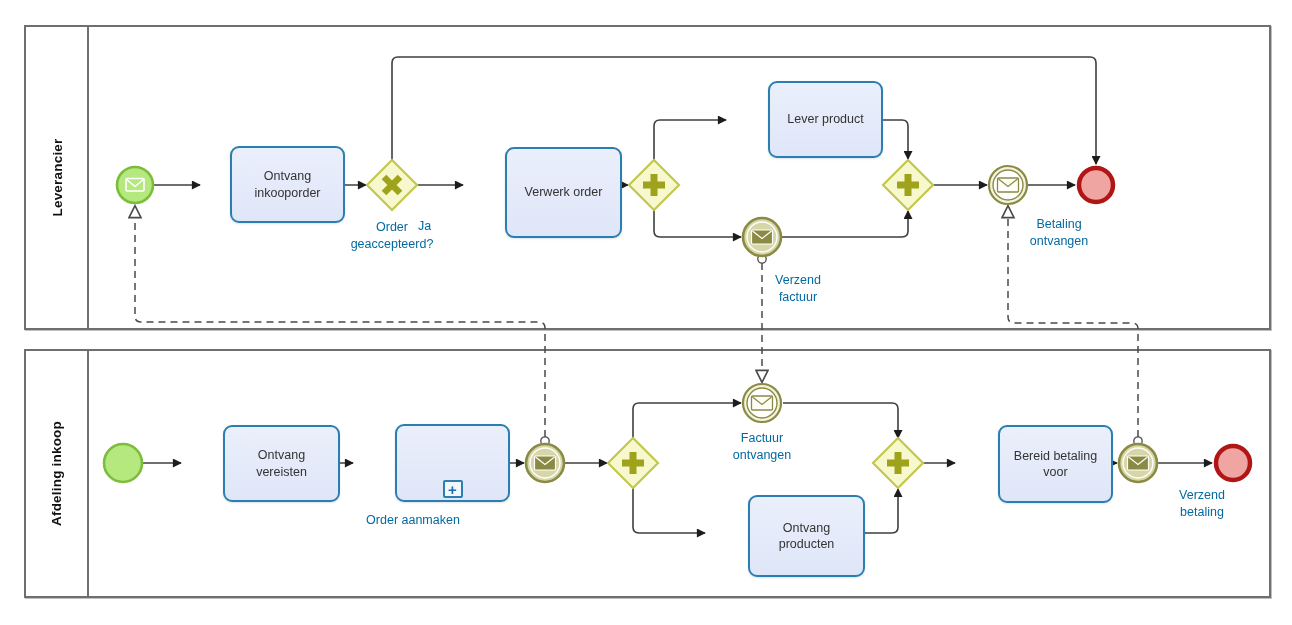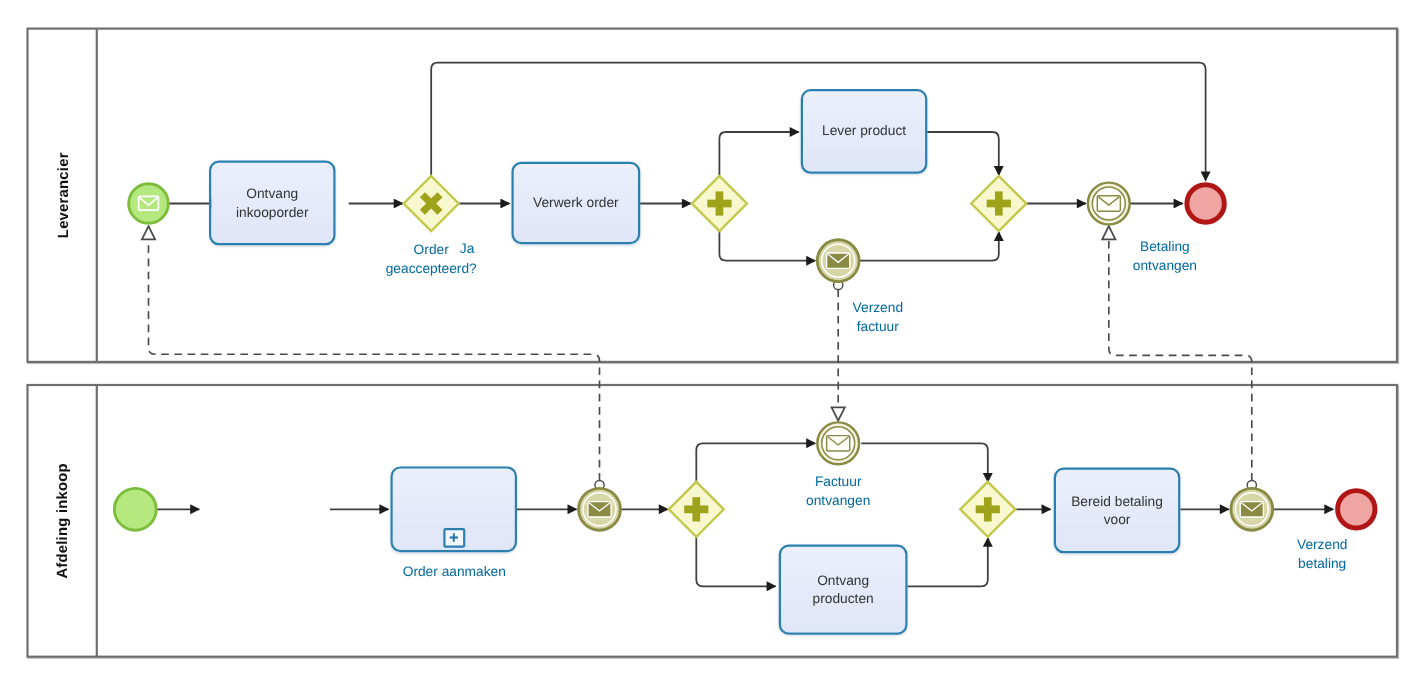--- a/index.html
+++ b/index.html
@@ -6,21 +6,21 @@
   .stage{position:relative;width:1292px;height:625px;background:#ffffff;
          font-family:"Liberation Sans",sans-serif;color:#2e2e2e;overflow:hidden;}
   .stage svg{position:absolute;left:0;top:0;}
   .lane-label{position:absolute;display:flex;align-items:center;justify-content:center;}
   .lane-label span{transform:rotate(-90deg);white-space:nowrap;font-weight:bold;
                    font-size:13.5px;color:#111;letter-spacing:.2px;}
   .task{position:absolute;box-sizing:border-box;border:2px solid #2b7fb0;border-radius:9px;
         background:linear-gradient(180deg,#eaeffb 0%,#dfe6f8 100%);
         display:flex;align-items:center;justify-content:center;text-align:center;
         font-size:12.5px;line-height:1.3;color:#333;padding:4px 10px;
-        box-shadow:0 1px 2px rgba(60,90,140,.18);}
+        box-shadow:0 1px 2px rgba(60,90,140,.18);margin-left:40px;}
   .sub-marker{position:absolute;left:50%;bottom:2px;transform:translateX(-50%);
         width:20px;height:18px;box-sizing:border-box;border:2px solid #2b7fb0;
         background:#f2f6fd;color:#1a6ea8;font-weight:bold;font-size:15px;line-height:13px;
         display:flex;align-items:center;justify-content:center;border-radius:2px;}
   .flabel{position:absolute;font-size:12.5px;line-height:1.35;text-align:center;color:#0369a1;}
   .lane-rect{filter:drop-shadow(1.5px 1.5px 0px #bfbfbf);}
 </style>
 </head>
 <body>
 
@@ -178,25 +178,28 @@
 <div class="lane-label" style="left:25px;top:26px;width:63px;height:303px;">
   <span>Leverancier</span>
 </div>
 <div class="lane-label" style="left:25px;top:350px;width:63px;height:247px;">
   <span>Afdeling inkoop</span>
 </div>
 
 <div class="task" style="left:190px;top:146px;width:115px;height:77px;">
   <span>Ontvang inkooporder</span>
 </div>
-<div class="task" style="left:465px;top:147px;width:117px;height:75px;">
+<div class="task" style="left:465px;top:147px;width:117px;height:91px;">
   <span>Verwerk order</span>
 </div>
 <div class="task" style="left:728px;top:81px;width:115px;height:77px;">
   <span>Lever product</span>
+</div>
+<div class="task" style="left:183px;top:425px;width:117px;height:77px;">
+  <span>Ontvang vereisten</span>
 </div>
 <div class="task" style="left:355px;top:424px;width:115px;height:78px;">
   <div class="sub-marker">
     <span>+</span>
   </div>
 </div>
 <div class="task" style="left:708px;top:495px;width:117px;height:82px;">
   <span>Ontvang producten</span>
 </div>
 <div class="task" style="left:958px;top:425px;width:115px;height:78px;">

